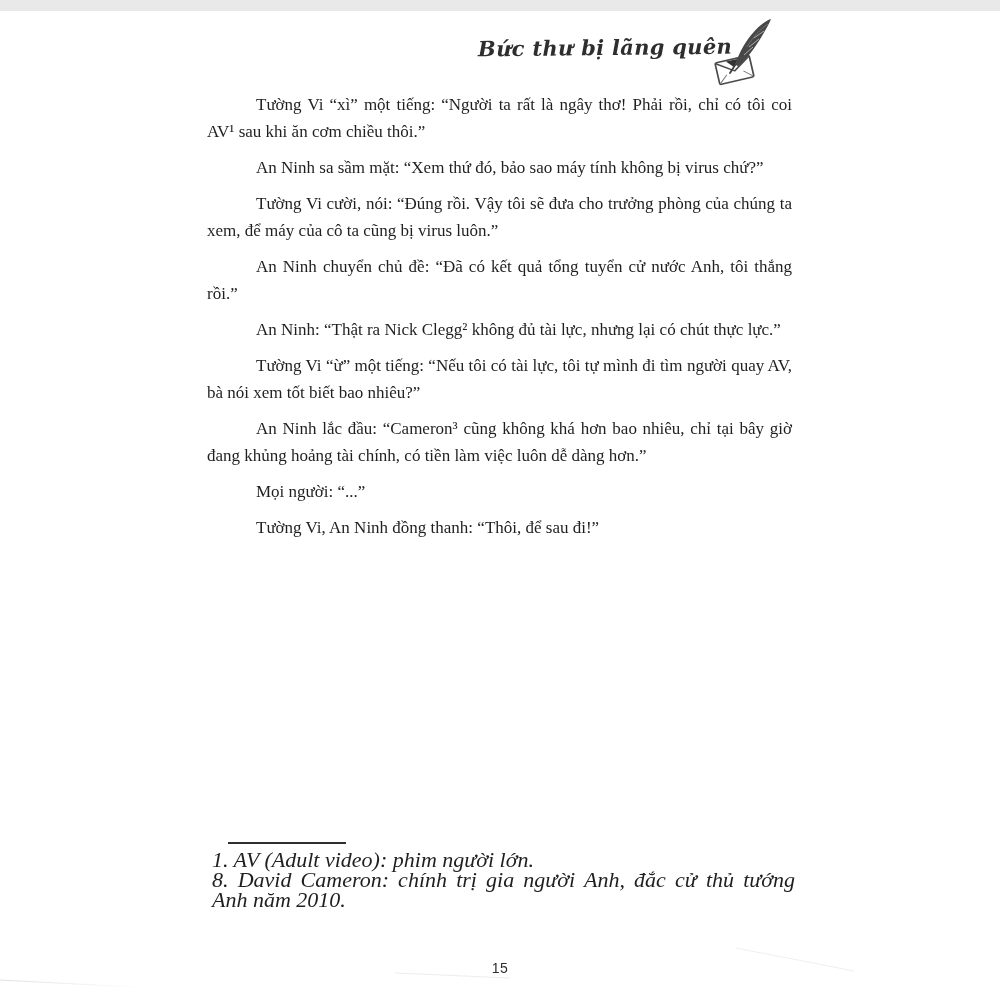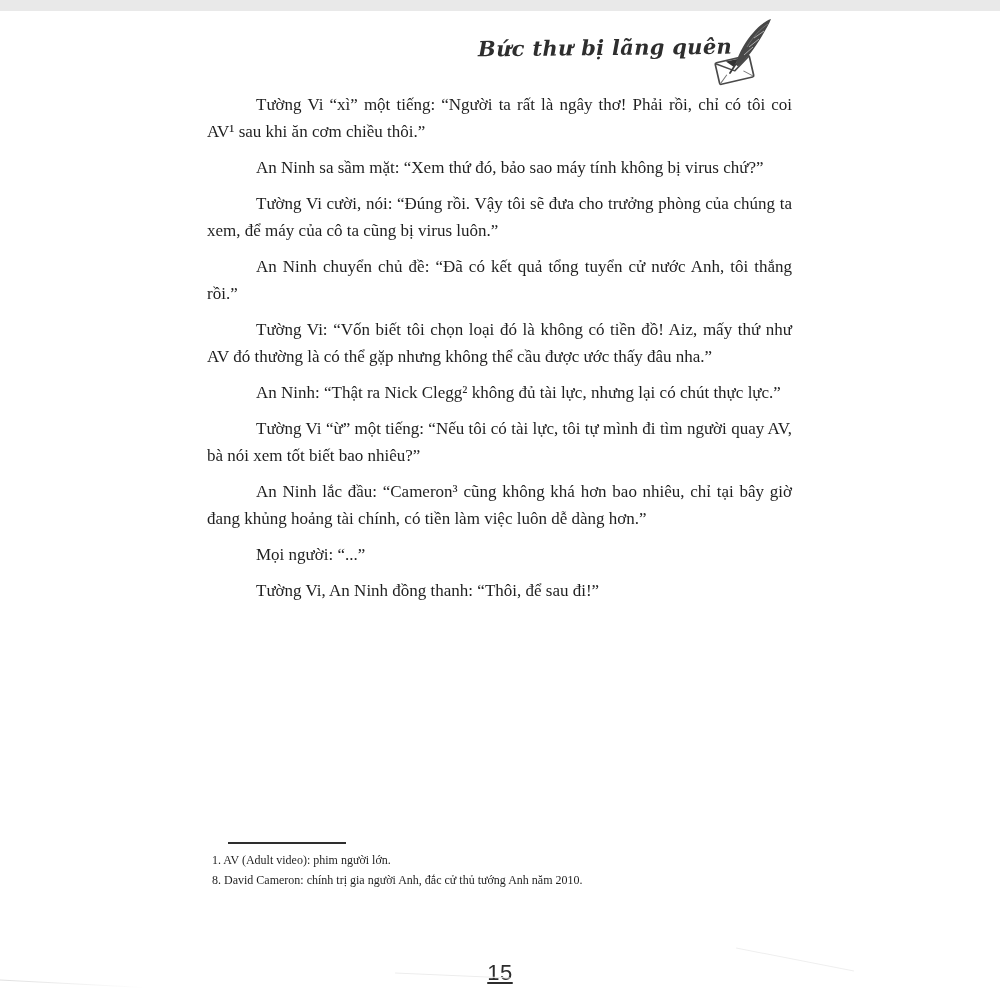--- a/index.html
+++ b/index.html
@@ -46,40 +46,40 @@
     text-align:justify;
   }
   .body-text p{
     margin:0 0 9px 0;
     text-indent:49px;
   }
   
   .footnotes{
     position:absolute;
     left:212px;top:831px;width:583px;
-    font-size:12px;line-height:20px;
+    font-size:22px;line-height:20px;
     color:var(--body-text,#1f1f1f);
     text-align:justify;
+    font-style:italic;
   }
   .fn-divider{
     width:118px;height:0;
     border-top:2px solid var(--footnote-rule,#2e2e2e);
     margin:0 0 6px 16px;
   }
   .footnotes p{margin:0;}
   
   .page-number{
     position:absolute;
     left:0;right:0;top:949px;
     text-align:center;
     font-family:"Liberation Sans","DejaVu Sans",sans-serif;
-    font-size:22px;
+    font-size:14px;
     letter-spacing:.5px;
     color:#2c2c2c;
-    text-decoration:underline;
   }
   
   .curl-line-left{
     position:absolute;left:-6px;top:972px;width:150px;height:1px;
     background:linear-gradient(to right,#dedede,rgba(255,255,255,0));
     transform:rotate(3deg);
   }
   .curl-line-mid{
     position:absolute;left:395px;top:964px;width:115px;height:1px;
     background:#ededed;
@@ -112,21 +112,20 @@
       <path d="M54,14 L44,21 M49,22 L39,30 M43,30 L34,38" stroke="#fefefe" stroke-width="1" fill="none" opacity="0.55"></path>
       <path d="M25.5,47.5 L20,56" stroke="#3d3d3d" stroke-width="1.8" stroke-linecap="round"></path>
     </svg>
   </div>
 
   <div class="body-text">
       <p>Tường Vi “xì” một tiếng: “Người ta rất là ngây thơ! Phải rồi, chỉ có tôi coi AV¹ sau khi ăn cơm chiều thôi.”</p>
       <p>An Ninh sa sầm mặt: “Xem thứ đó, bảo sao máy tính không bị virus chứ?”</p>
       <p>Tường Vi cười, nói: “Đúng rồi. Vậy tôi sẽ đưa cho trưởng phòng của chúng ta xem, để máy của cô ta cũng bị virus luôn.”</p>
       <p>An Ninh chuyển chủ đề: “Đã có kết quả tổng tuyển cử nước Anh, tôi thắng rồi.”</p>
-      <p>Tường Vi: “Vốn biết tôi chọn loại đó là không có tiền đồ! Aiz, mấy thứ như AV đó thường là có thể gặp nhưng không thể cầu được ước thấy đâu nha.”</p>
       <p>An Ninh: “Thật ra Nick Clegg² không đủ tài lực, nhưng lại có chút thực lực.”</p>
       <p>Tường Vi “ừ” một tiếng: “Nếu tôi có tài lực, tôi tự mình đi tìm người quay AV, bà nói xem tốt biết bao nhiêu?”</p>
       <p>An Ninh lắc đầu: “Cameron³ cũng không khá hơn bao nhiêu, chỉ tại bây giờ đang khủng hoảng tài chính, có tiền làm việc luôn dễ dàng hơn.”</p>
       <p>Mọi người: “...”</p>
       <p>Tường Vi, An Ninh đồng thanh: “Thôi, để sau đi!”</p>
     </div>
 
   <div class="footnotes">
     <div class="fn-divider"></div>
     <div>

